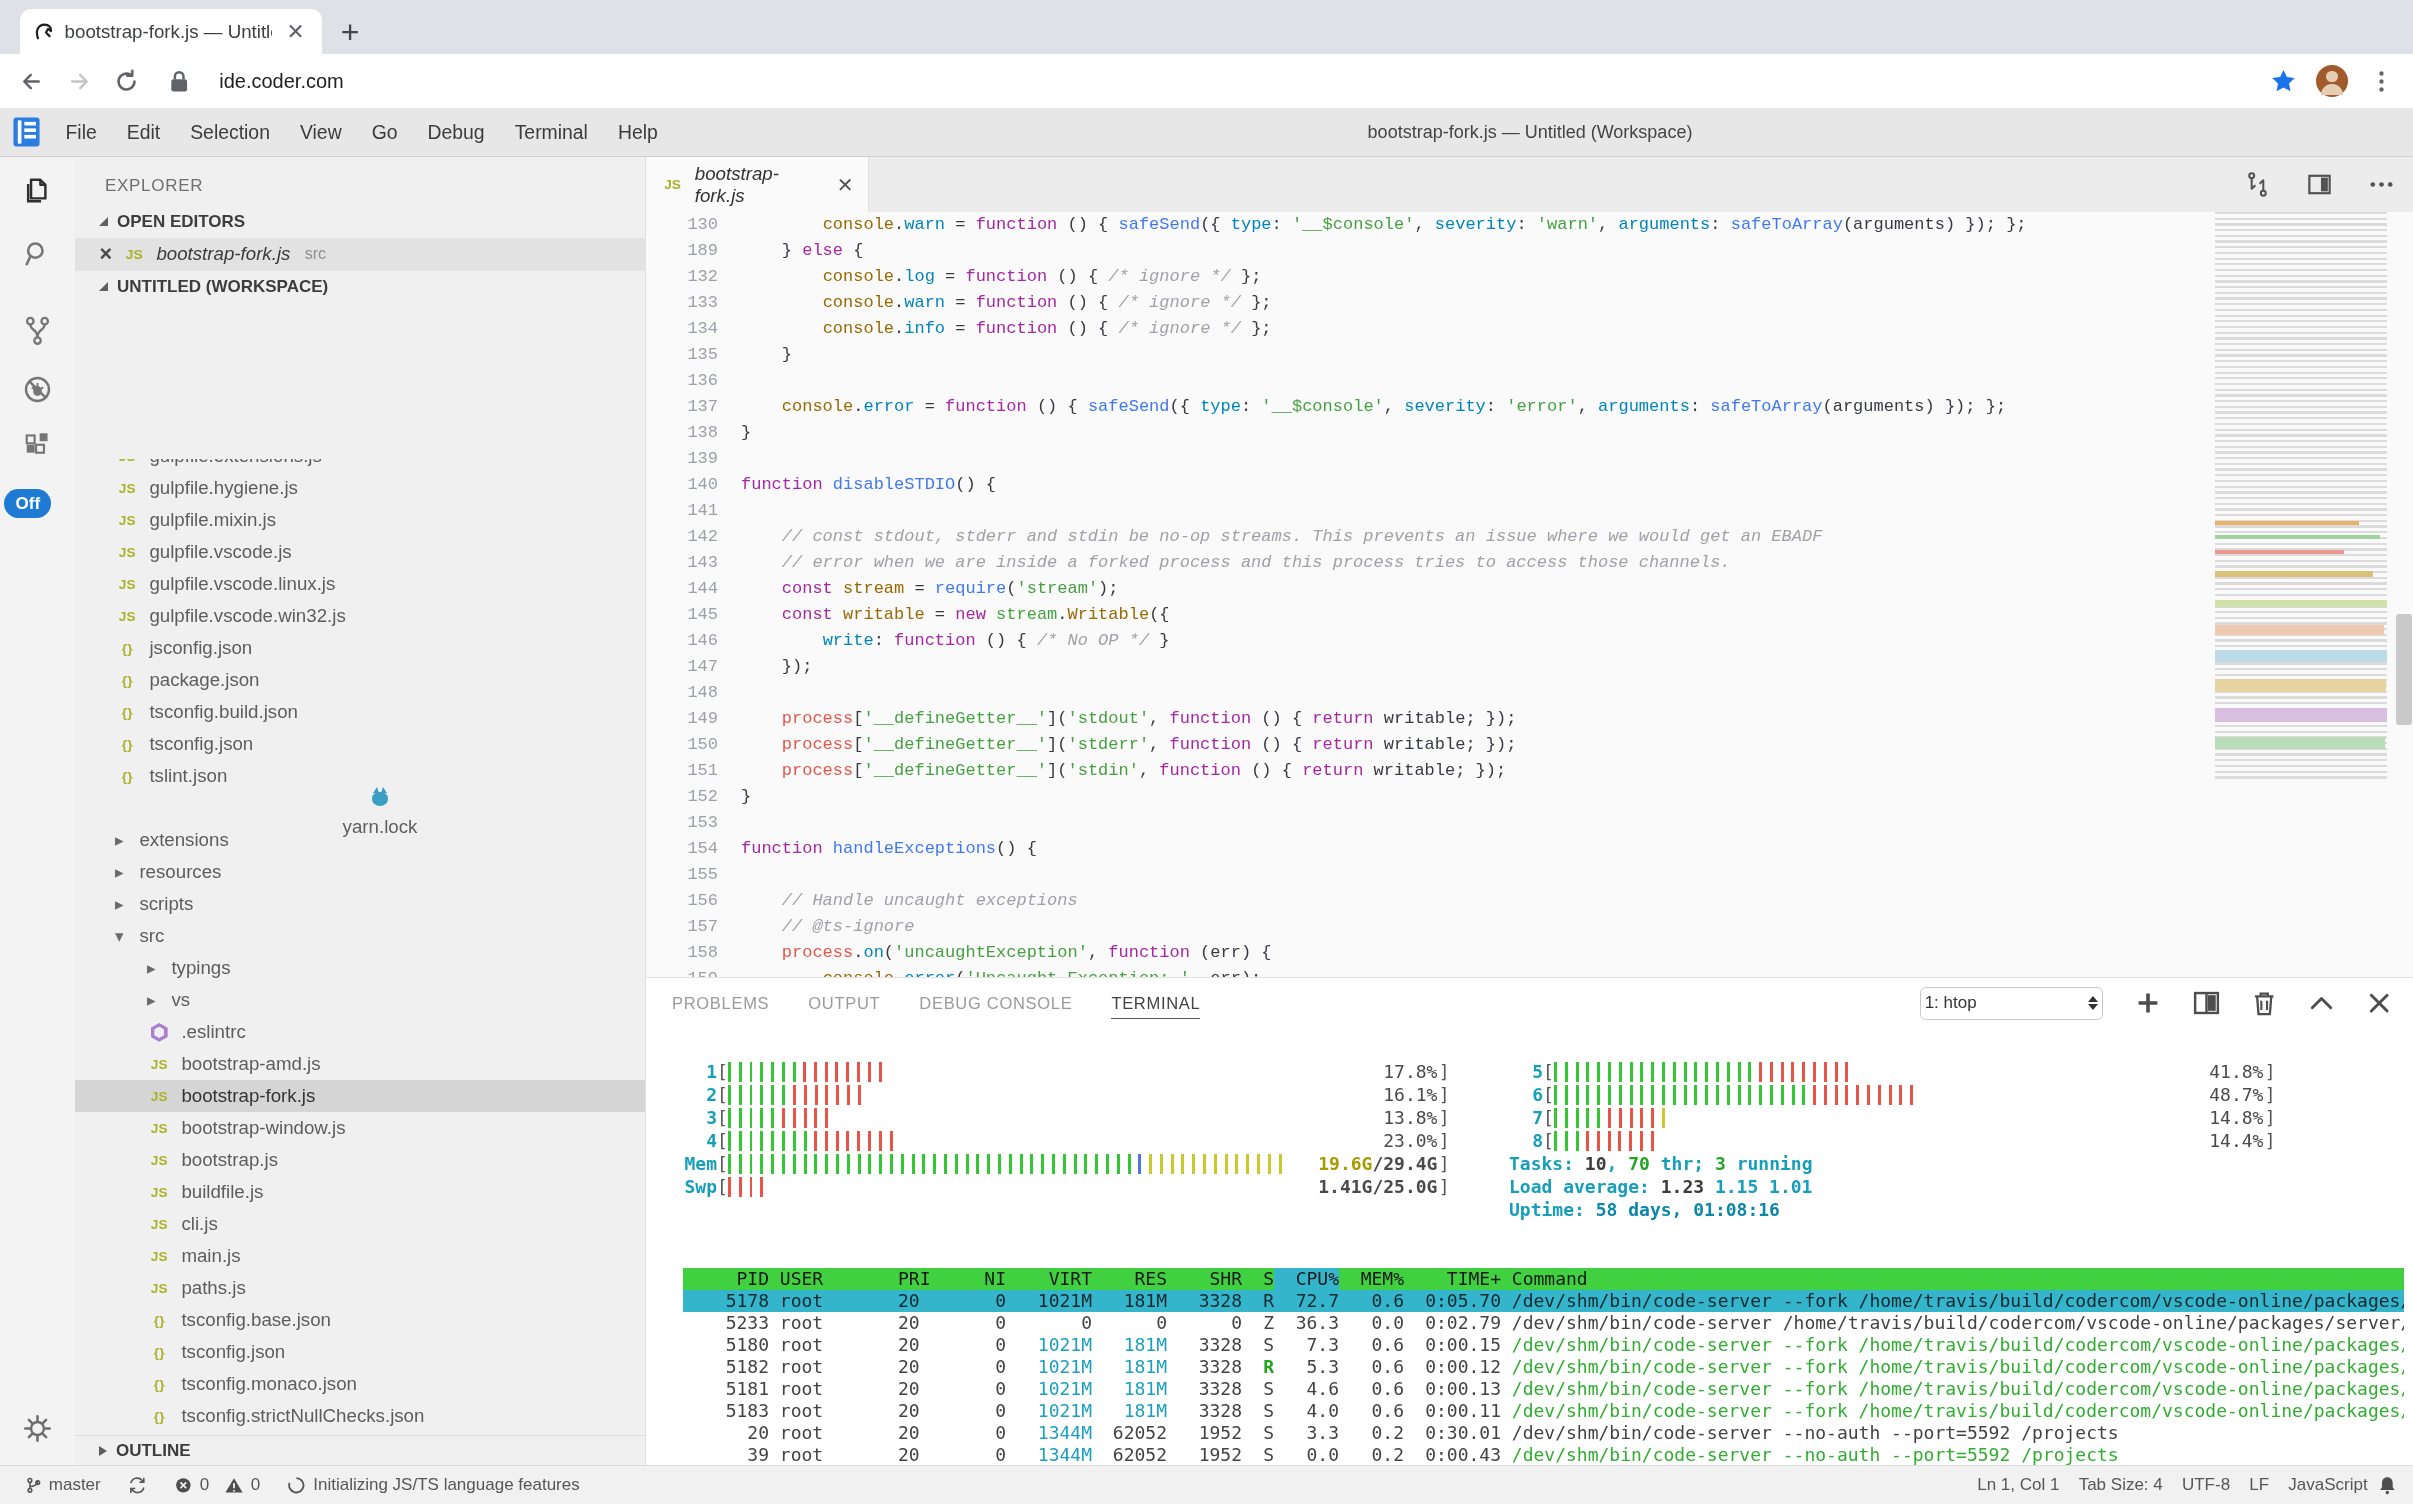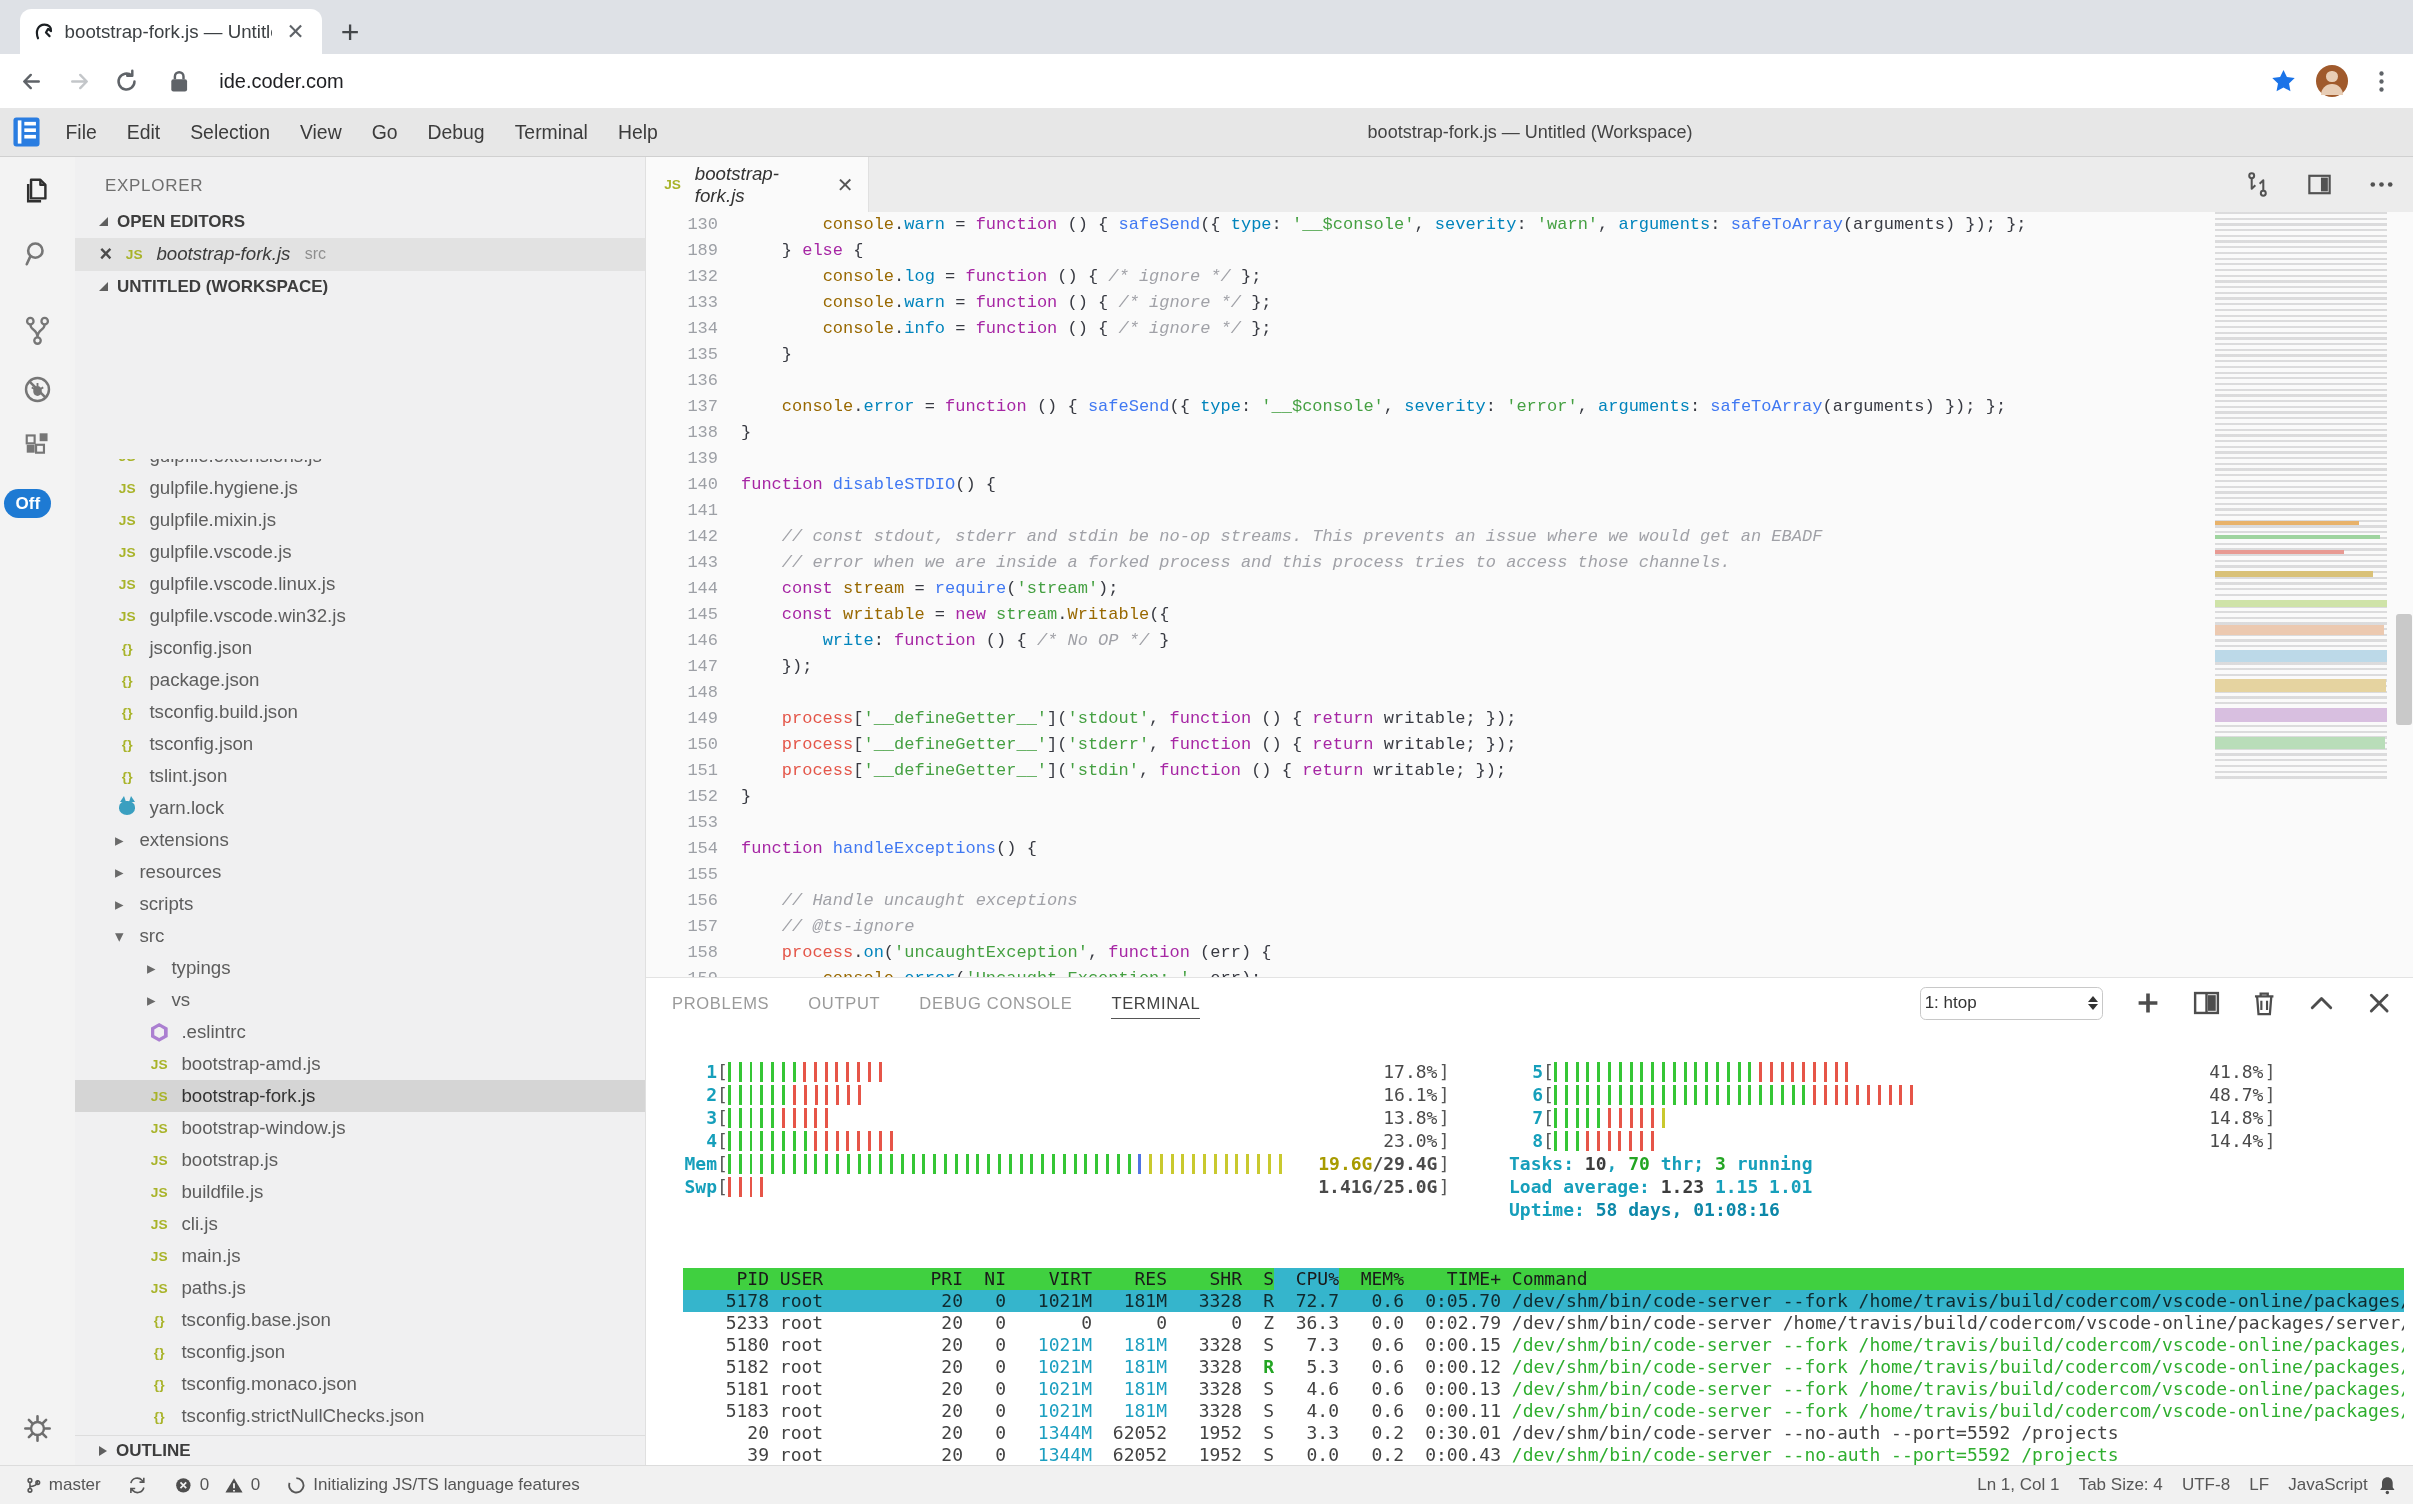--- a/index.html
+++ b/index.html
@@ -116,21 +116,21 @@
   .t-g { color:#23a523; font-weight:bold; }
   .t-b { color:#3c3c3c; font-weight:bold; }
   .t-bc { color:#0c87a8; font-weight:bold; }
 
   .ptable { margin-top:47px; }
   .prow { display:flex; height:22px; line-height:22px; white-space:pre; width:1721px; }
   .prow.phead { background:var(--header_green,#40d040); color:#1a1a1a; }
   .prow.sel { background:var(--selection_cyan,#35b5cc); color:#102a2e; }
   .pc { flex:none; overflow:hidden; }
   .c0 { width:86px; text-align:right; } .c1 { width:129px; padding-left:10.8px; }
-  .c2 { width:65px; text-align:right; } .c3 { width:43px; text-align:right; }
+  .c2 { width:65px; text-align:left; } .c3 { width:43px; text-align:right; }
   .c4 { width:86px; text-align:right; } .c5 { width:75px; text-align:right; }
   .c6 { width:75px; text-align:right; } .c7 { width:32px; text-align:right; }
   .c8 { width:65px; text-align:right; } .c9 { width:65px; text-align:right; }
   .c10 { width:97px; text-align:right; } .c11 { flex:1; padding-left:10.8px; white-space:nowrap; }
   .pc.cyan { color:#1b9fc0; } .prow .pc.stR { color:#23a523; font-weight:bold; }
   .pc.cmd-g { color:#2fae2f; }
   .c8.sort { background:var(--selection_cyan,#35b5cc); }
 
   
   .statusbar { height:39px; background:#f1f1f1; border-top:0.7px solid #dcdcdc; display:flex; align-items:center;
@@ -348,21 +348,21 @@
                 <span class="ic-js">{}</span>
               </span>
               <span>tsconfig.json</span>
             </div>
             <div class="trow" style="padding-left: 40px;">
               <span class="fic">
                 <span class="ic-js">{}</span>
               </span>
               <span>tslint.json</span>
             </div>
-            <div class="trow" style="padding-left: 40px;">
+            <div class="trow" style="padding-left: 40px; flex-direction: column;">
               <span class="fic">
                 <span class="ic-cat"></span>
               </span>
               <span>yarn.lock</span>
             </div>
             <div class="trow" style="padding-left: 40px;">
               <span class="chev">▸</span>
               <span>extensions</span>
             </div>
             <div class="trow" style="padding-left: 40px;">

